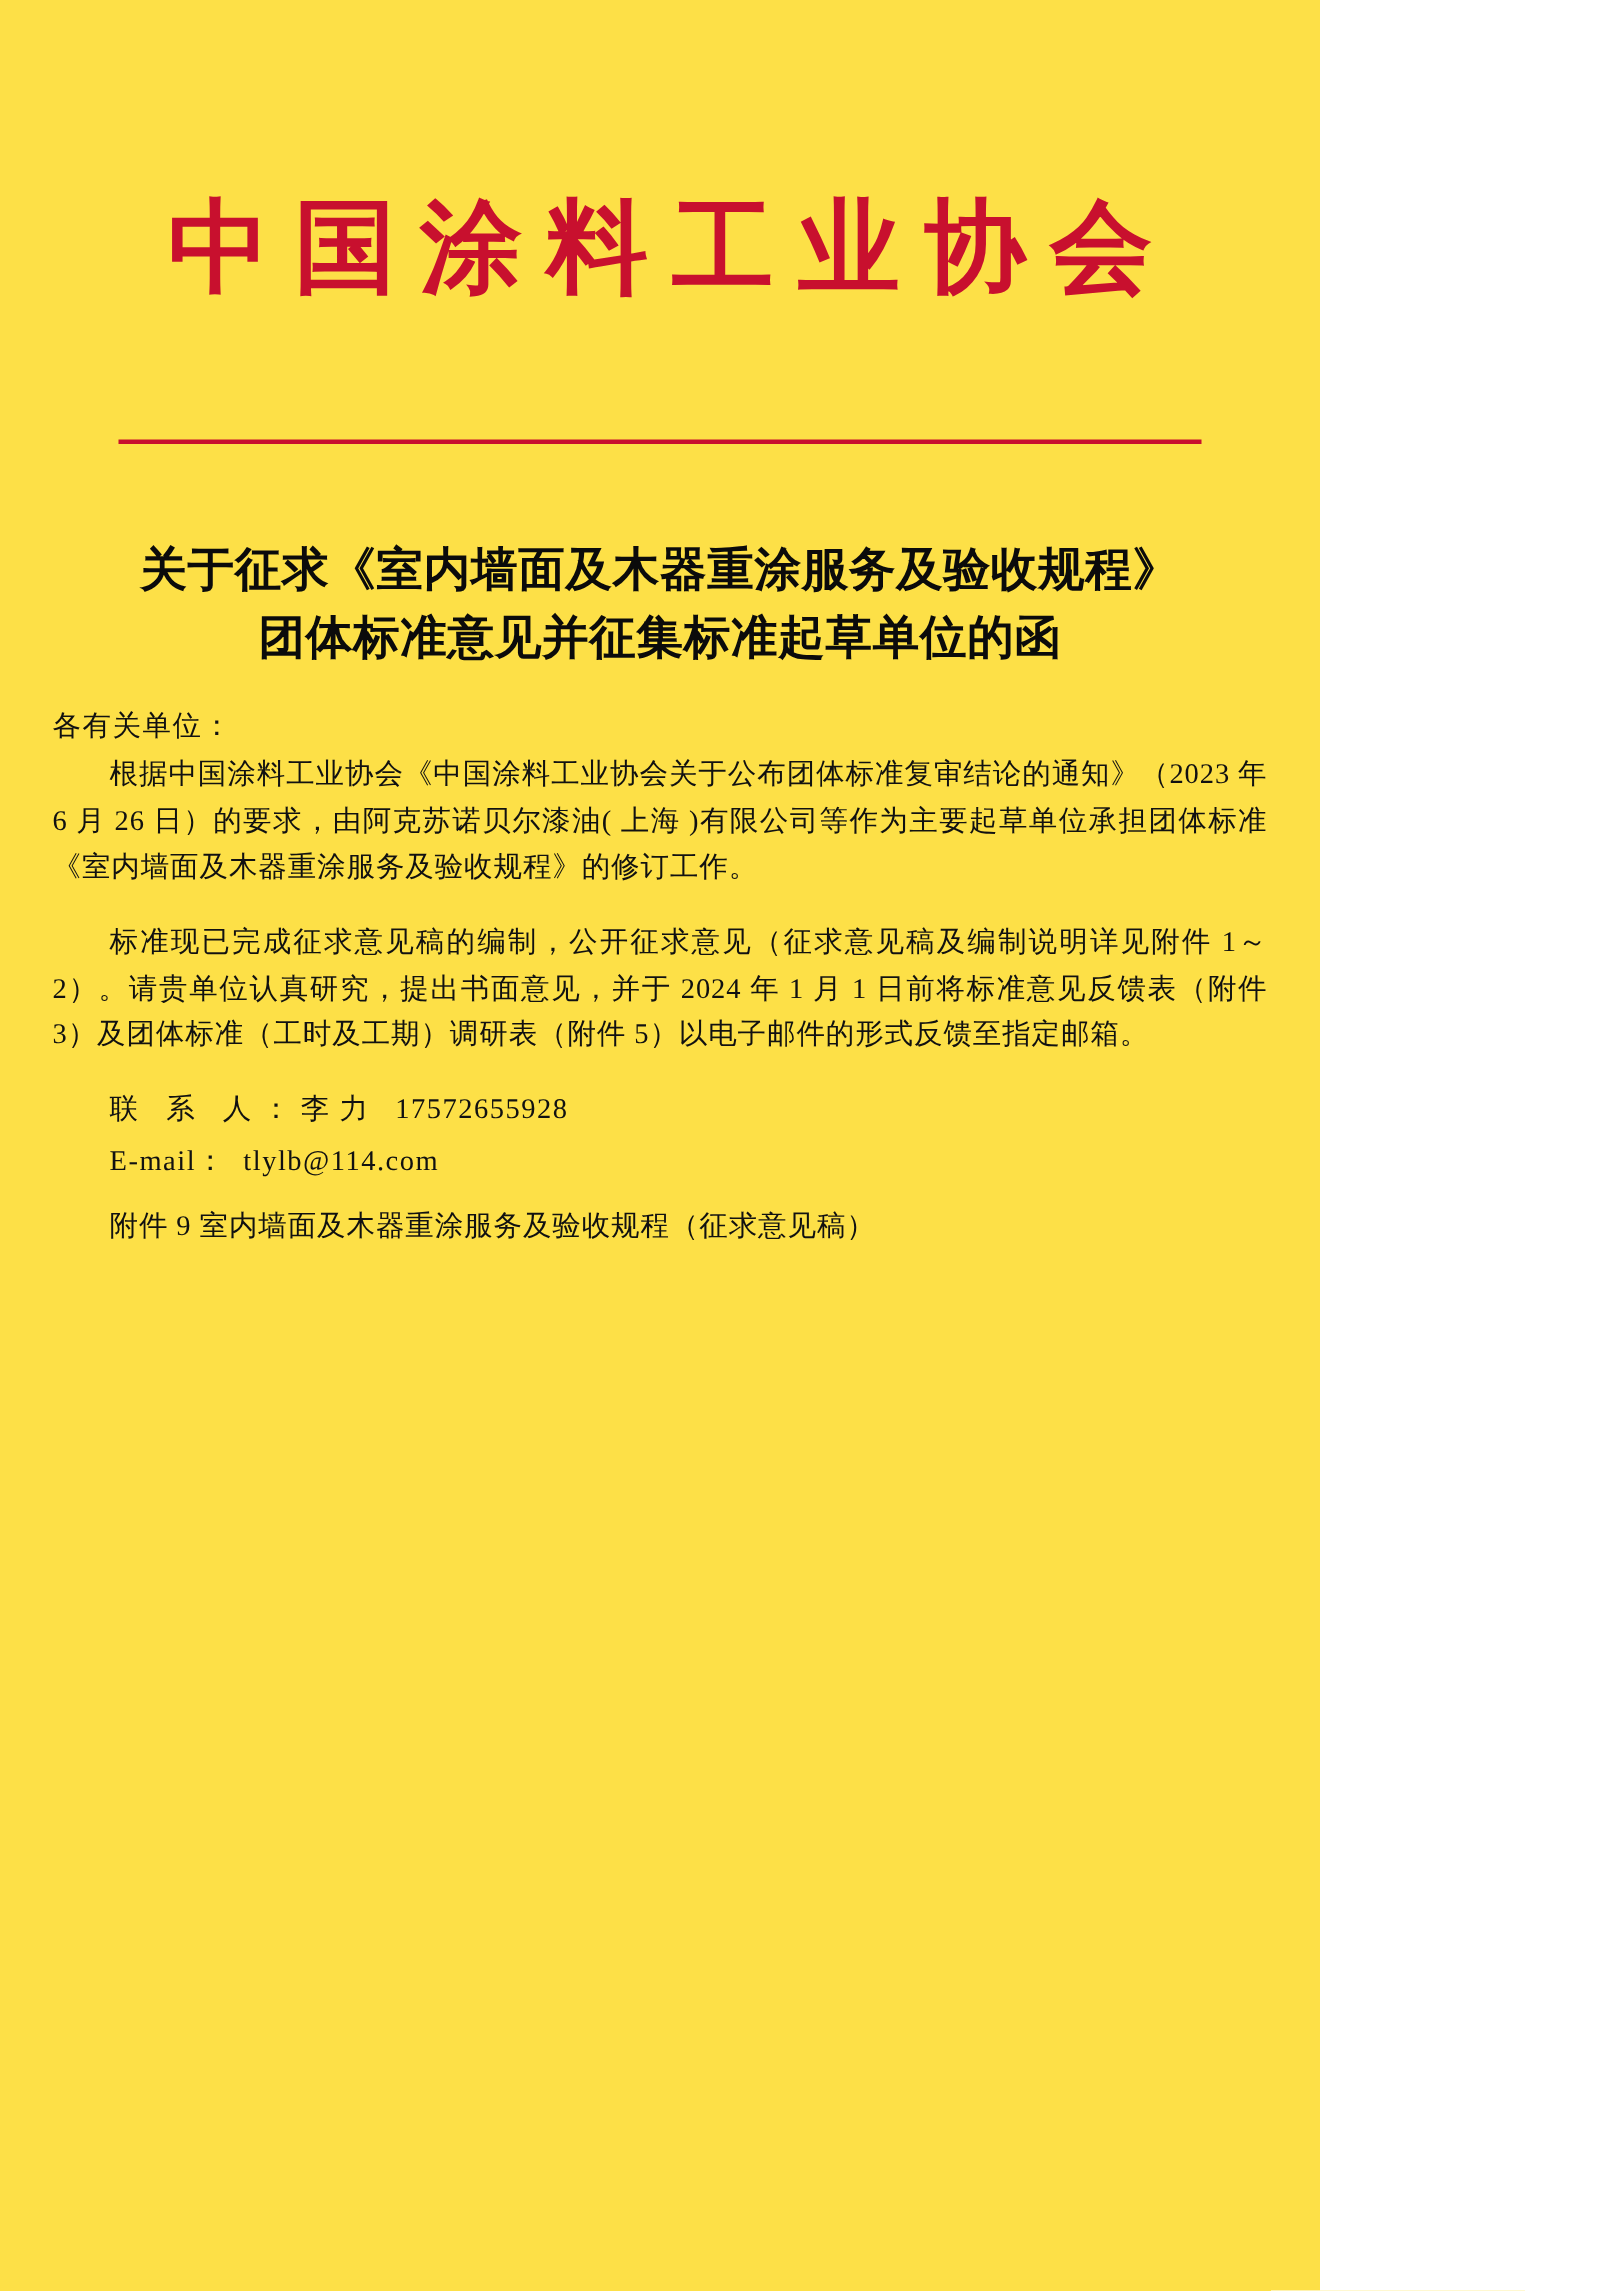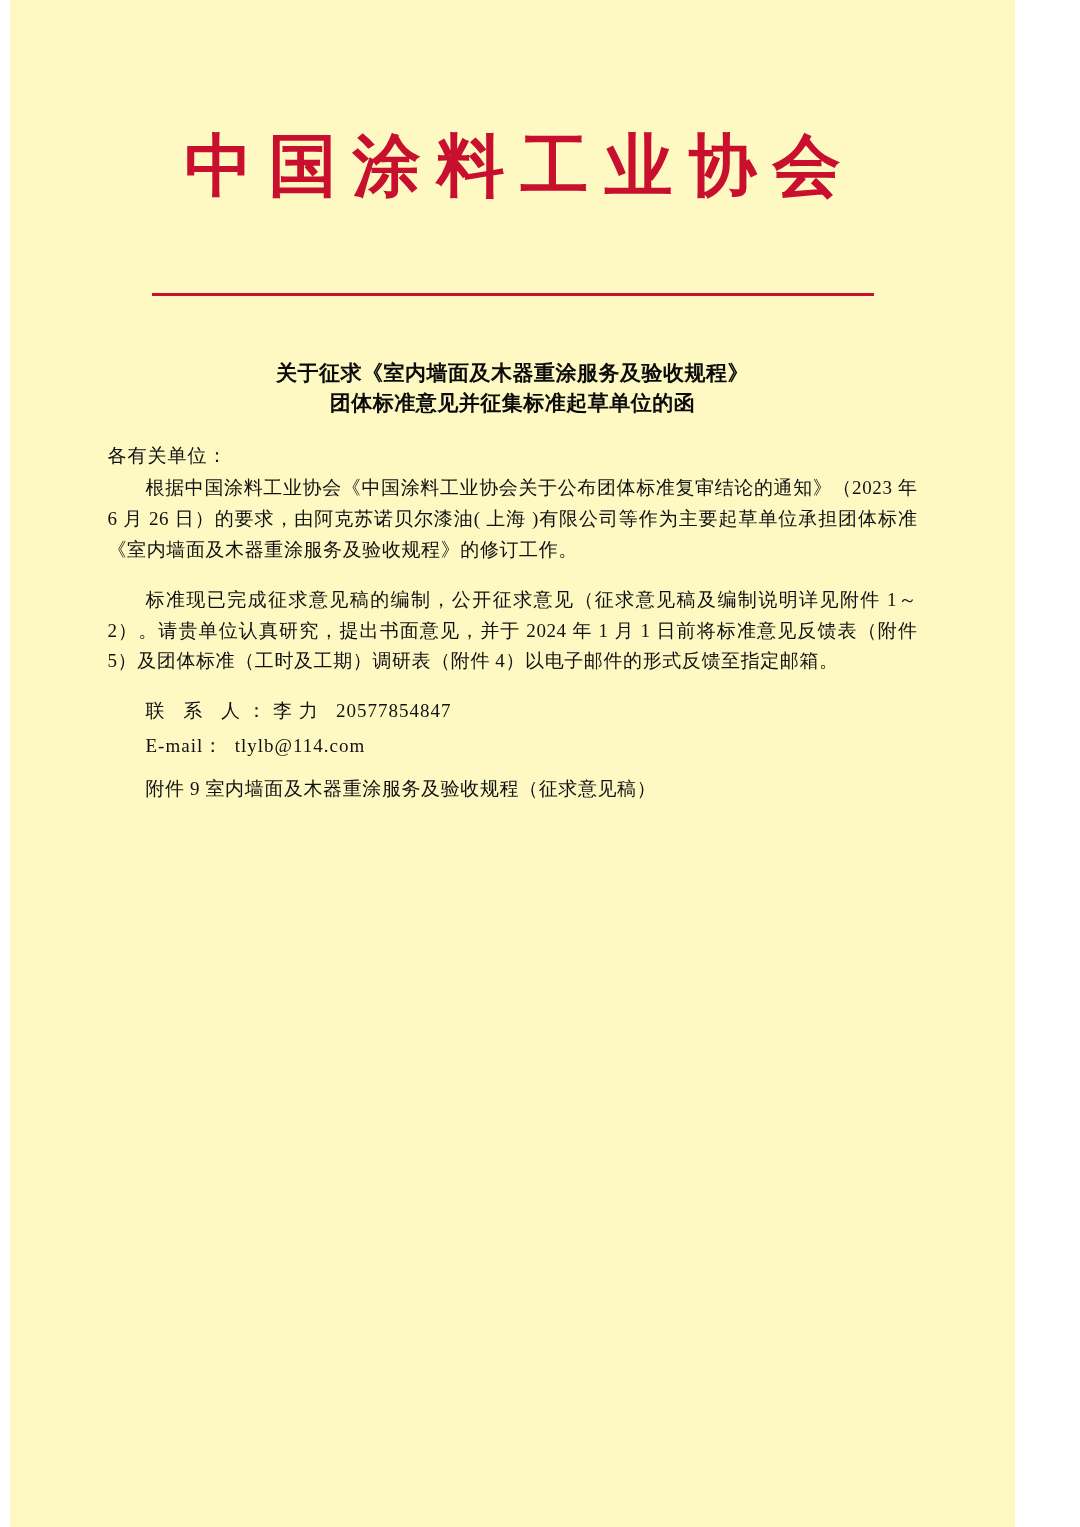--- a/index.html
+++ b/index.html
@@ -2,26 +2,25 @@
 <html><head>
 <meta charset="utf-8">
 <style>
   html, body {
     margin: 0;
     padding: 0;
     background: #ffffff;
   }
   .page {
     position: relative;
-    width: 1005px;
+    width: 880px;
     height: 1527px;
-    background: #fef9c3;
+    background: #fde047;
     font-family: "Liberation Serif", serif;
     overflow: hidden;
-    margin-left: 10px;
   }
   .letterhead {
     text-align: center;
     margin-top: 128px;
     color: #c8102e;
     font-family: "DejaVu Serif", serif;
     font-weight: bold;
     font-size: 68px;
     letter-spacing: 16px;
     text-indent: 16px;
@@ -33,21 +32,21 @@
     width: 722px;
     height: 3px;
     background: #c8102e;
   }
   .doc-title {
     margin: 62px auto 0 auto;
     width: 810px;
     text-align: center;
     font-family: "DejaVu Serif", serif;
     font-weight: bold;
-    font-size: 21px;
+    font-size: 31px;
     line-height: 1.45;
     color: #0b0b0b;
     letter-spacing: 0.5px;
   }
   .body-block {
     margin: 22px auto 0 auto;
     width: 810px;
     font-size: 19px;
     line-height: 1.62;
     color: #111;
@@ -96,25 +95,25 @@
     <div>关于征求《室内墙面及木器重涂服务及验收规程》</div>
     <div>团体标准意见并征集标准起草单位的函</div>
   </div>
 
   <div class="body-block">
 
     <div class="salutation">各有关单位：</div>
 
     <p class="para">根据中国涂料工业协会《中国涂料工业协会关于公布团体标准复审结论的通知》（2023 年 6 月 26 日）的要求，由阿克苏诺贝尔漆油( 上海 )有限公司等作为主要起草单位承担团体标准《室内墙面及木器重涂服务及验收规程》的修订工作。</p>
 
-    <p class="para">标准现已完成征求意见稿的编制，公开征求意见（征求意见稿及编制说明详见附件 1～2）。请贵单位认真研究，提出书面意见，并于 2024 年 1 月 1 日前将标准意见反馈表（附件 5）及团体标准（工时及工期）调研表（附件 4）以电子邮件的形式反馈至指定邮箱。</p>
+    <p class="para">标准现已完成征求意见稿的编制，公开征求意见（征求意见稿及编制说明详见附件 1～2）。请贵单位认真研究，提出书面意见，并于 2024 年 1 月 1 日前将标准意见反馈表（附件 3）及团体标准（工时及工期）调研表（附件 5）以电子邮件的形式反馈至指定邮箱。</p>
 
 
     <div class="contact-line">
-      <span class="spaced">联 系 人：</span><span>李    力</span>&nbsp;&nbsp;&nbsp;<span>20577854847</span>
+      <span class="spaced">联 系 人：</span><span>李    力</span>&nbsp;&nbsp;&nbsp;<span>17572655928</span>
     </div>
 
     <div class="contact-line">
       <span>E-mail：</span>&nbsp;&nbsp;<span>tlylb@114.com</span>
     </div>
 
     <div class="gap-sm"></div>
 
 
     <div class="attach-item">附件 9  室内墙面及木器重涂服务及验收规程（征求意见稿）</div>

